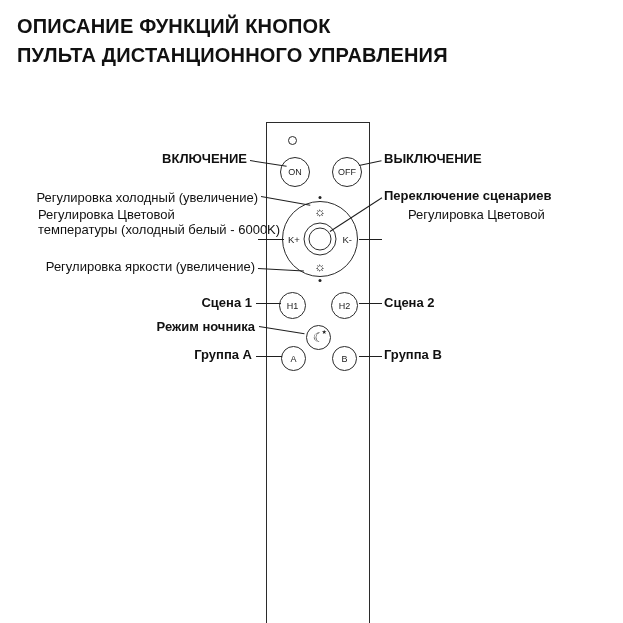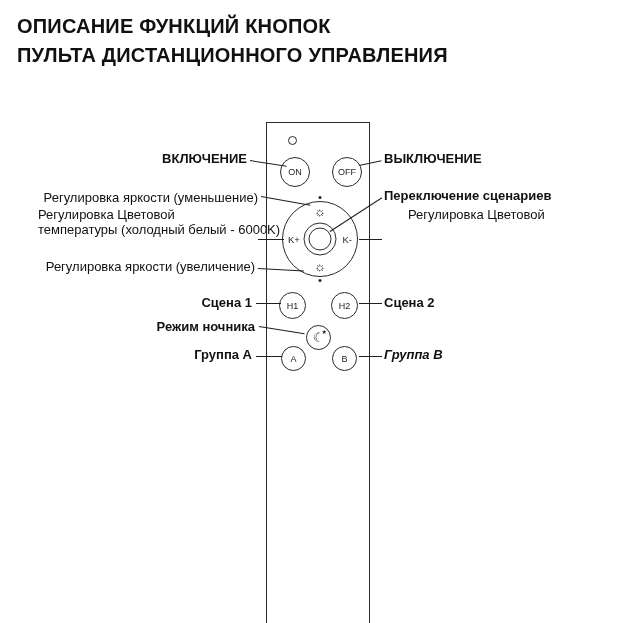--- a/index.html
+++ b/index.html
@@ -54,21 +54,21 @@
   .lab-off    { left:384px;  top:151px; }
   .lab-bup    { right:365px; top:190px; }
   .lab-ssw    { left:384px;  top:188px; }
   .lab-cold   { left:14px;   top:207px; }
   .lab-warm   { left:384px;  top:207px; }
   .lab-bdown  { right:368px; top:259px; }
   .lab-sc1    { right:371px; top:295px; }
   .lab-sc2    { left:384px;  top:295px;text-align:center; }
   .lab-night  { right:368px; top:319px; }
   .lab-ga     { right:371px; top:347px; }
-  .lab-gb     { left:384px;  top:347px;font-style:italic; }
+  .lab-gb     { left:384px;  top:347px; }
 
   .ln { position:absolute; height:1.2px; background:#1f1f1f; transform-origin:left center; }
   .ln-on    { left:250px; top:160px; width:37px; transform:rotate(9deg); }
   .ln-off   { left:359px; top:165px; width:23px; transform:rotate(-12deg); }
   .ln-bup   { left:261px; top:196px; width:50px; transform:rotate(10deg); }
   .ln-ssw   { left:330px; top:231px; width:62px; transform:rotate(-33deg); }
   .ln-cold  { left:258px; top:239px; width:26px; }
   .ln-warm  { left:359px; top:239px; width:23px; }
   .ln-bdown { left:258px; top:268px; width:46px; transform:rotate(3deg); }
   .ln-sc1   { left:256px; top:303px; width:25px; }
@@ -120,21 +120,21 @@
     <span class="star">★</span>
   </div>
   <div class="btn t-a">
     <span>A</span>
   </div>
   <div class="btn t-b">
     <span>B</span>
   </div>
 
   <div class="lbl b lab-on">ВКЛЮЧЕНИЕ</div>
-  <div class="lbl lab-bup">Регулировка яркости (уменьшение)</div>
+  <div class="lbl lab-bup">Регулировка холодный (увеличение)</div>
   <div class="lbl two lab-cold">
     <div>Регулировка Цветовой</div>
     <div>температуры (холодный белый - 6000K)</div>
   </div>
   <div class="lbl lab-bdown">Регулировка яркости (увеличение)</div>
   <div class="lbl b lab-sc1">Сцена 1</div>
   <div class="lbl b lab-night">Режим ночника</div>
   <div class="lbl b lab-ga">Группа A</div>
 
   <div class="lbl b lab-off">ВЫКЛЮЧЕНИЕ</div>

